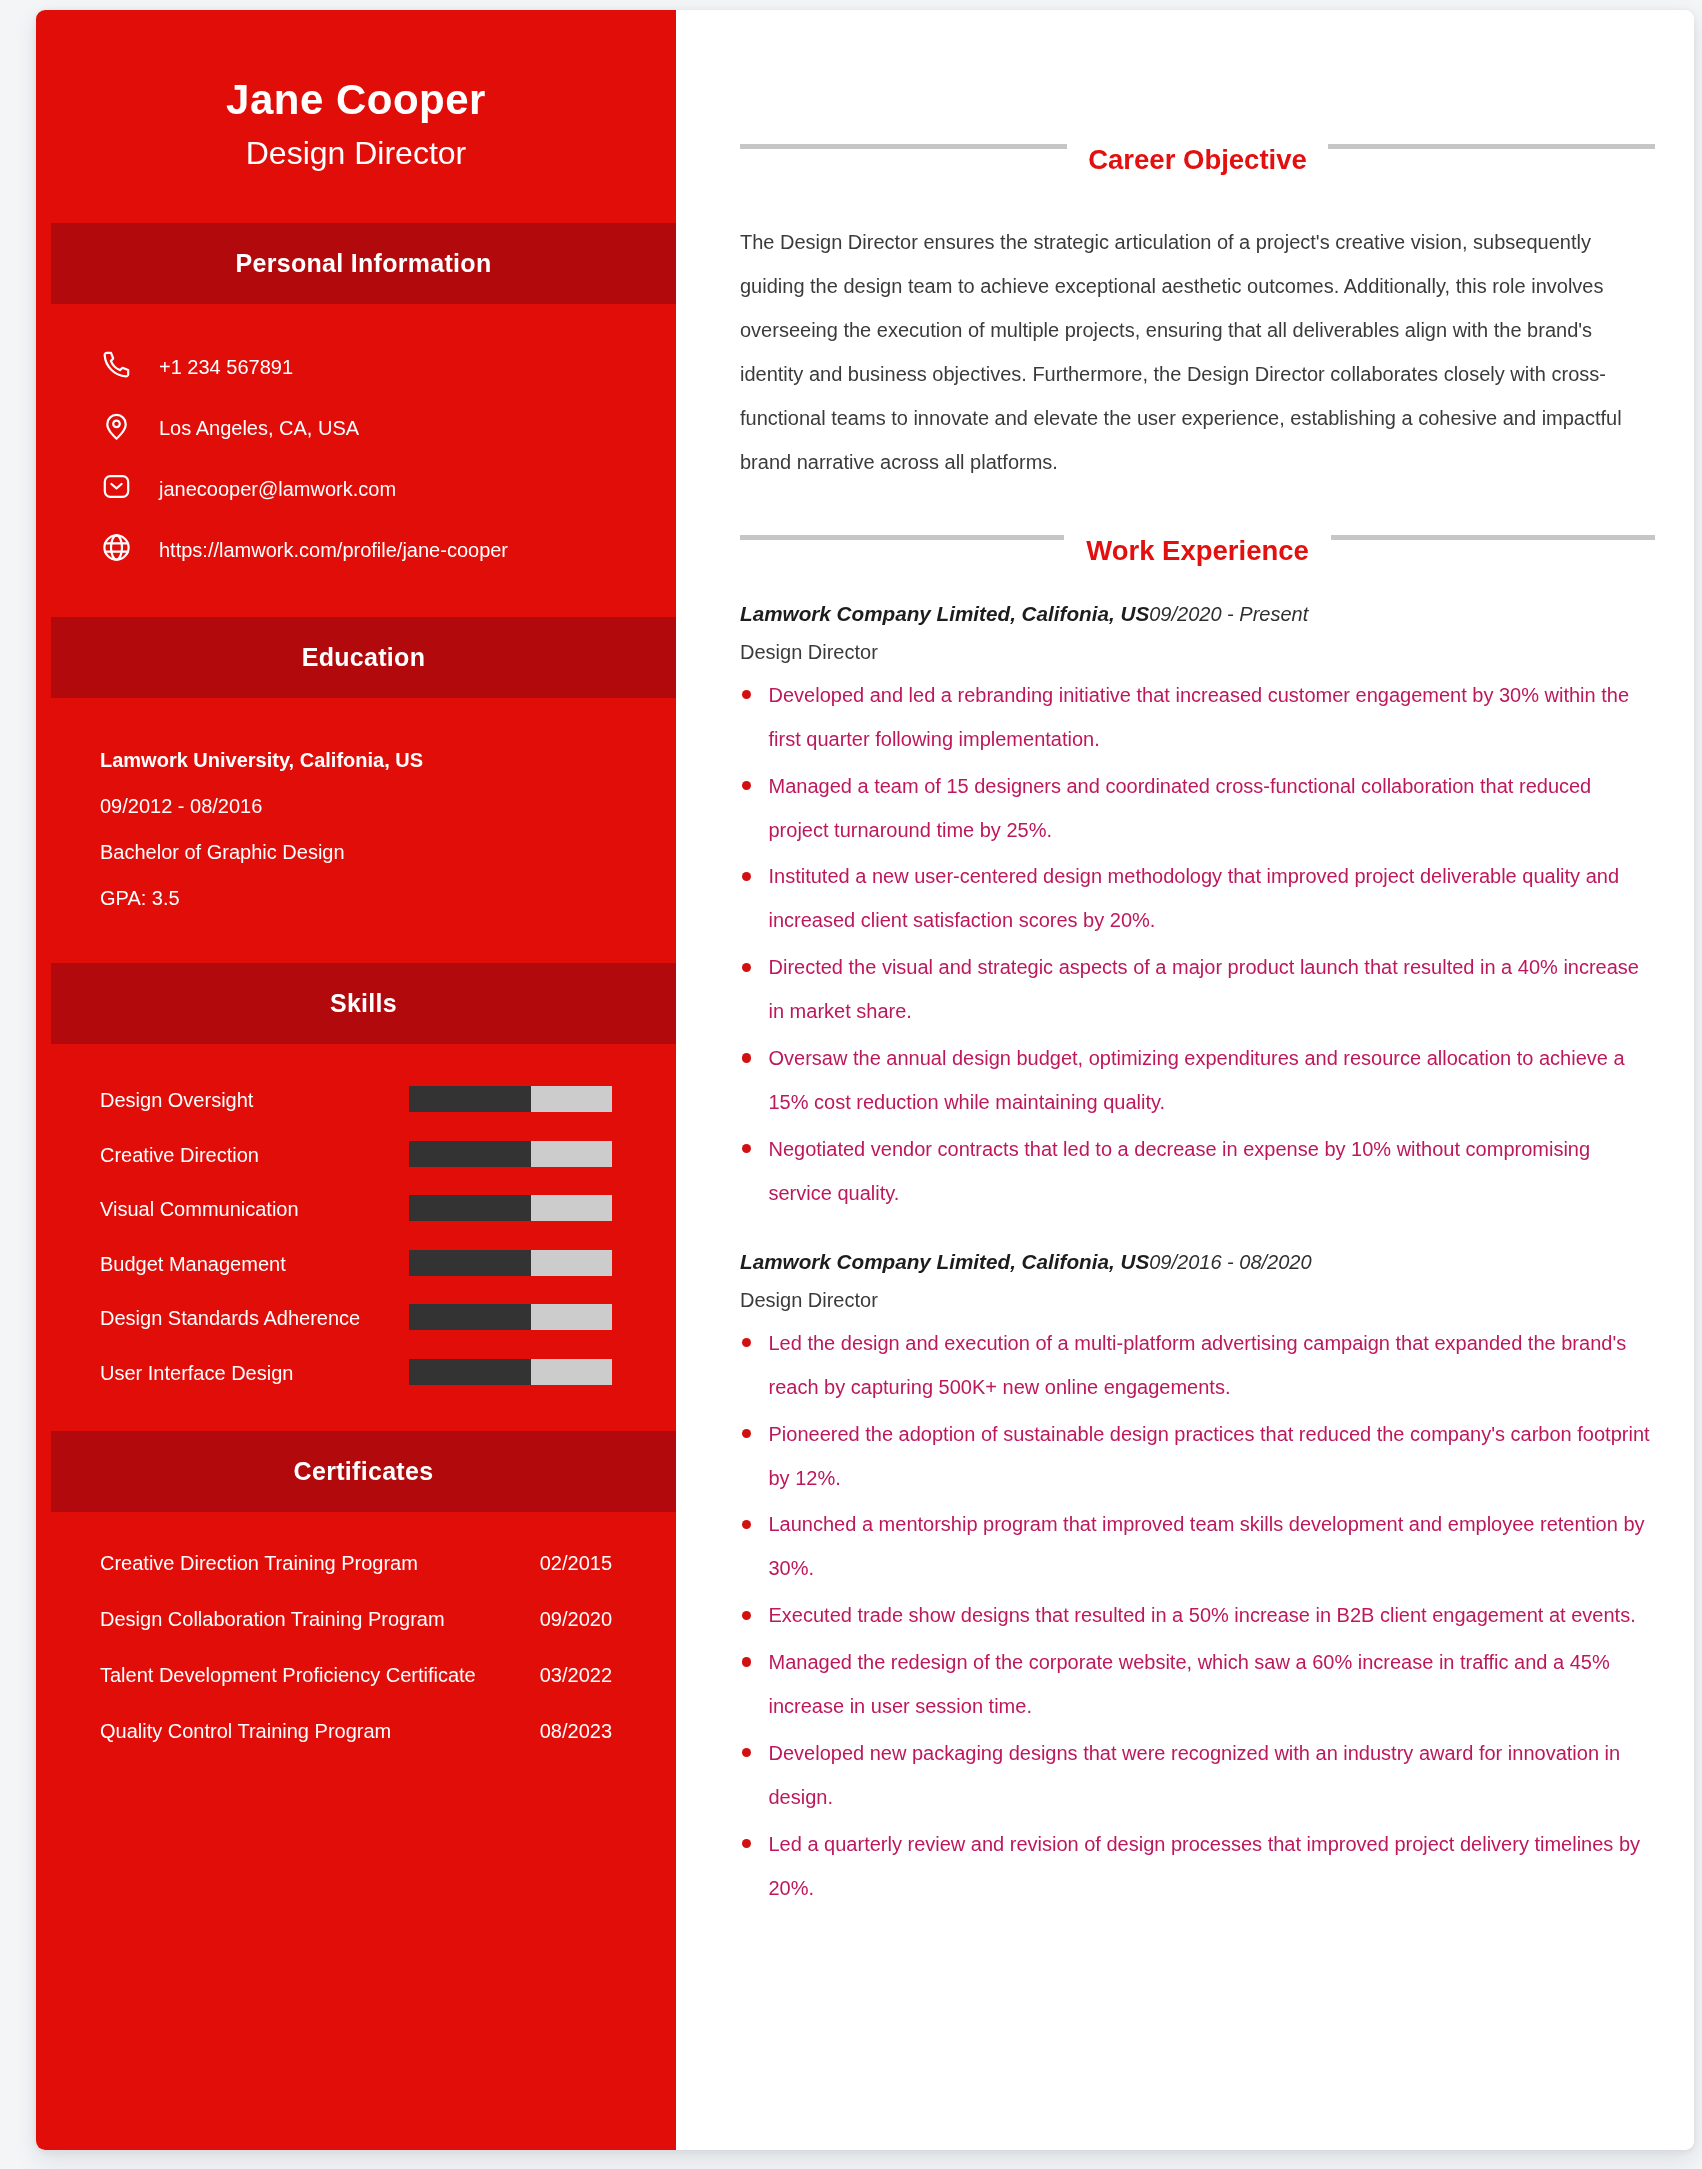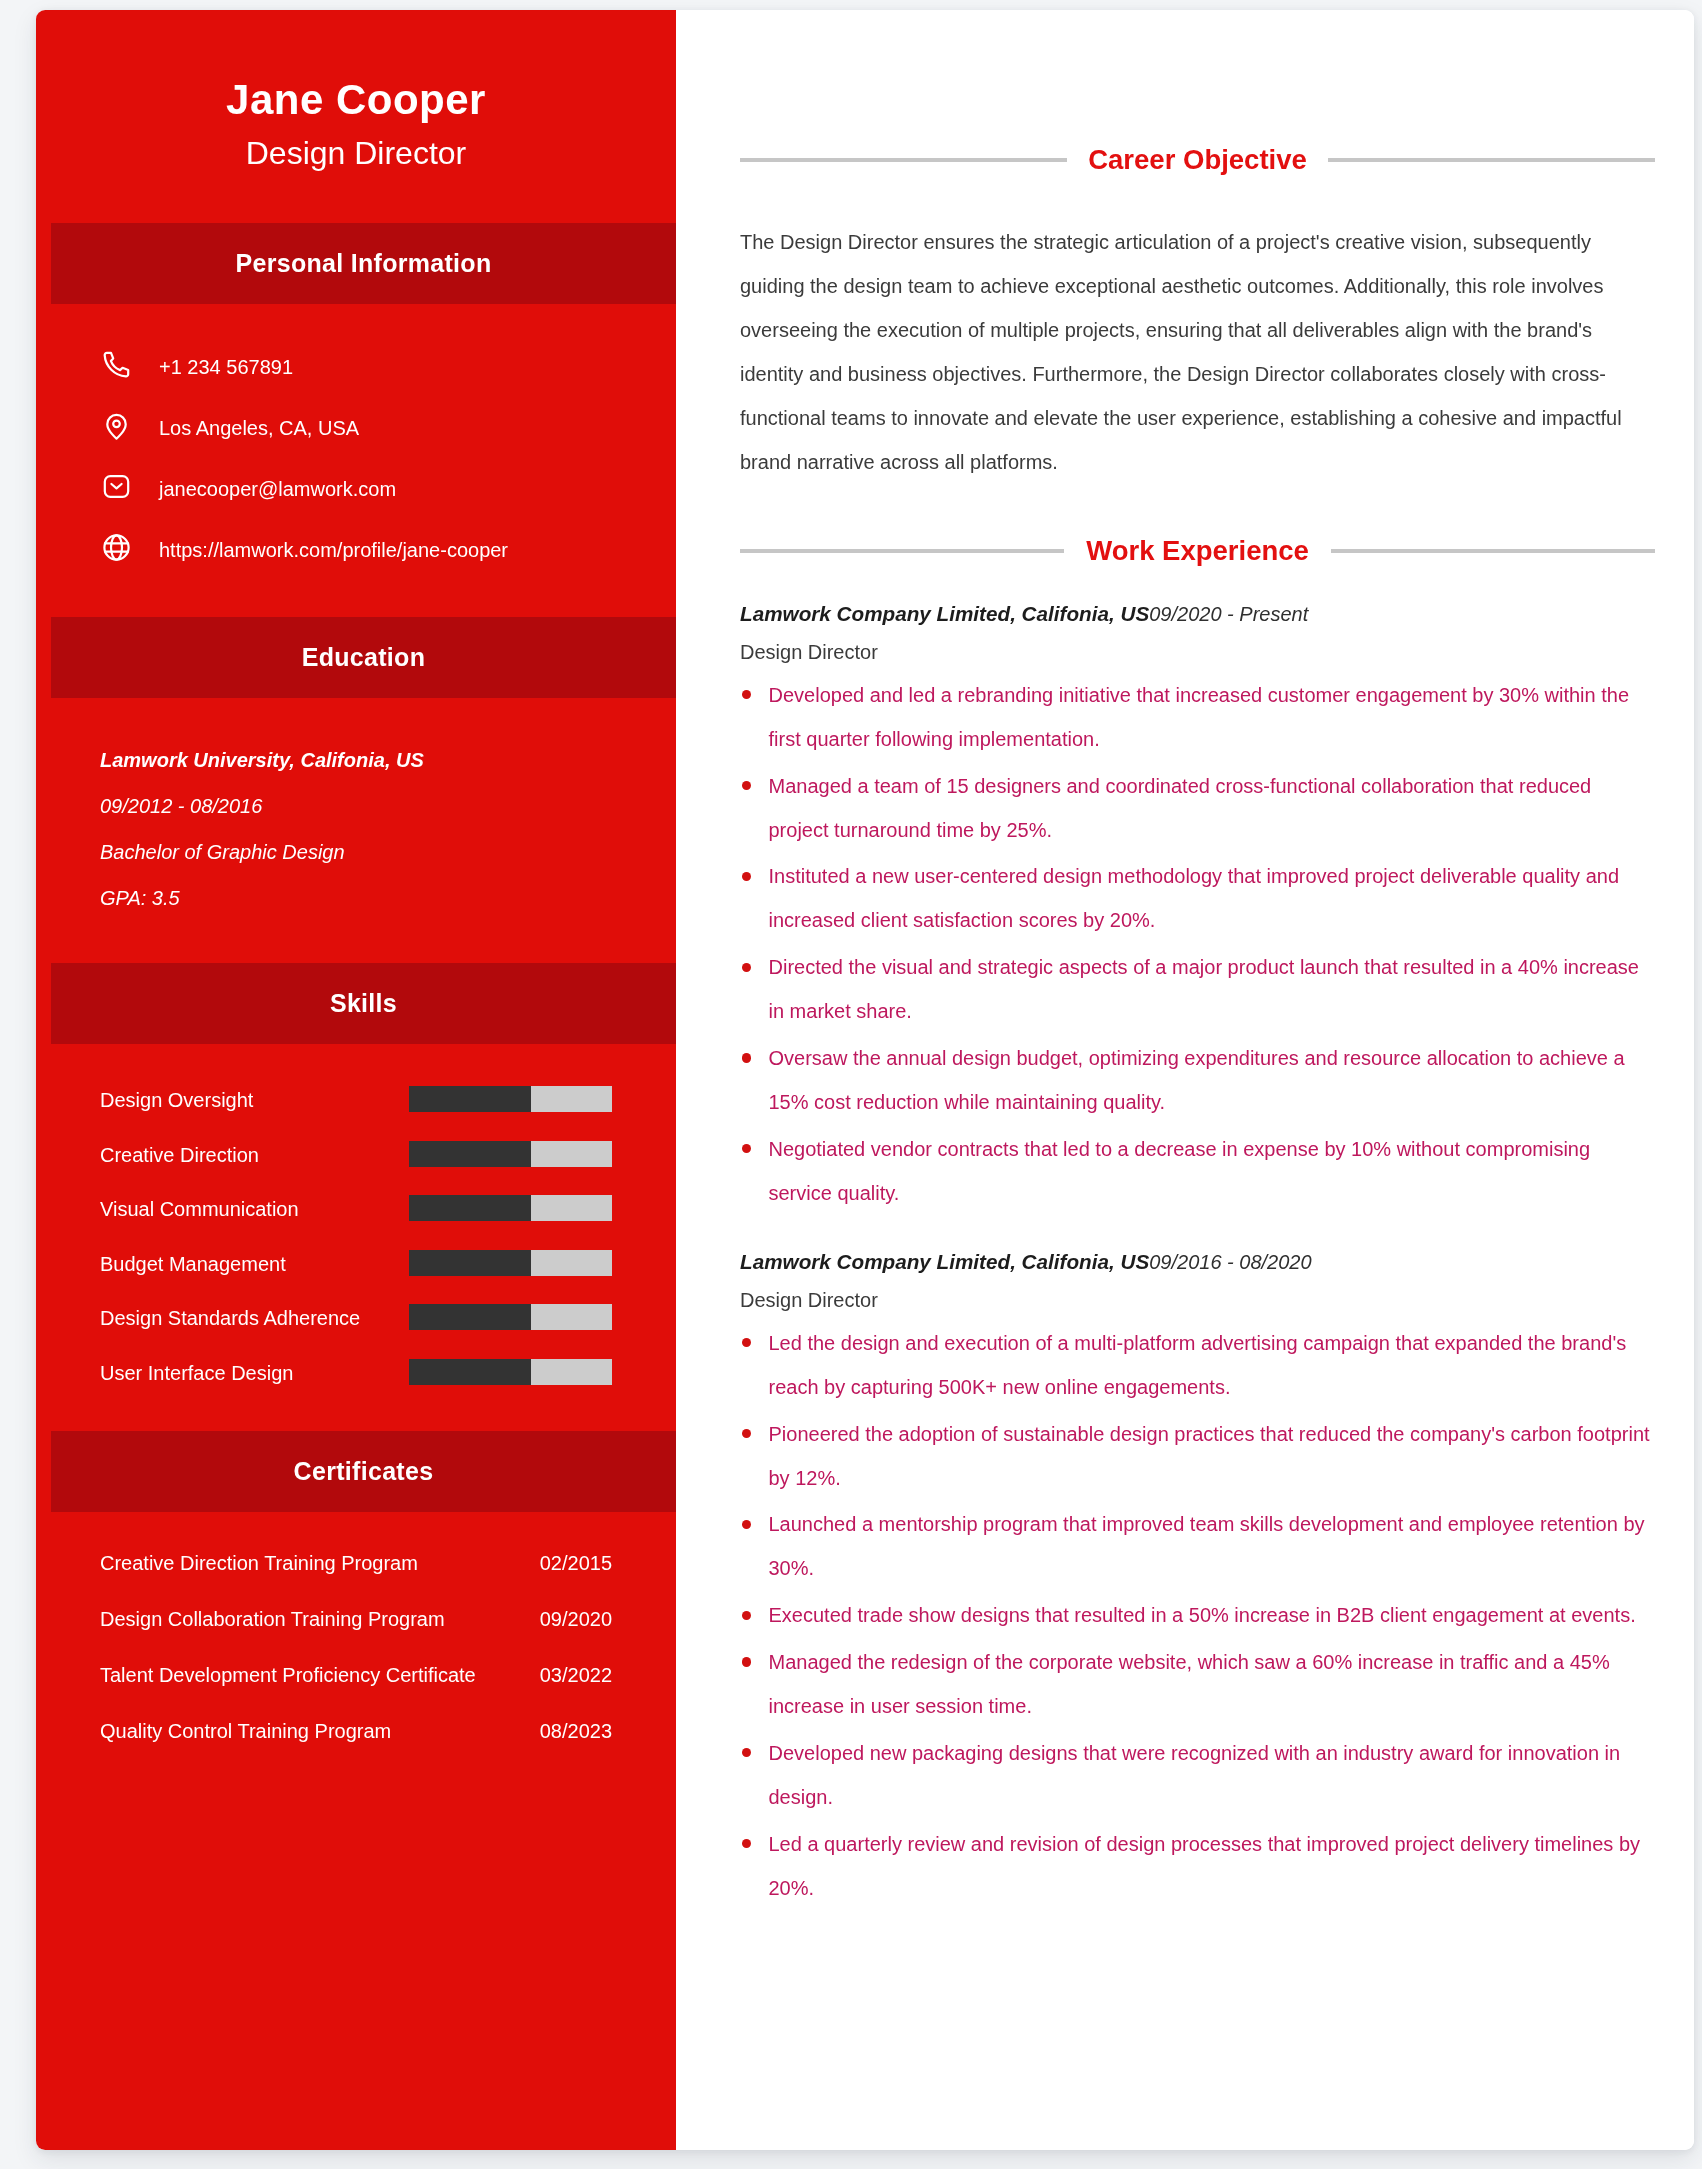--- a/index.html
+++ b/index.html
@@ -22,35 +22,35 @@
   .name { font-size:42px; font-weight:bold; letter-spacing:0.5px; }
   .headline { font-size:32px; font-weight:400; margin-top:11px; }
   .band {
     background:#b2090c; height:81px; flex:0 0 81px;
     display:flex; align-items:center; justify-content:center;
     font-size:25px; font-weight:bold; letter-spacing:0.3px;margin-left:15px;
   }
   .contacts { padding:44px 64px 48px 64px; display:flex; flex-direction:column; gap:23px; }
   .contact-row { display:flex; align-items:center; gap:26px; font-size:20px; min-height:33px; }
   .contact-row svg { width:33px; height:33px; flex:0 0 33px; }
-  .edu-block { padding:39px 72px 42px 64px; font-size:20px; line-height:46px;font-style:italic; }
+  .edu-block { padding:39px 72px 42px 64px; font-size:20px; line-height:46px; }
   .edu-school { font-weight:bold; font-size:20px; }
   .skills-block { padding:42px 64px 46px 64px; display:flex; flex-direction:column; gap:28.5px; }
   .skill-row { display:flex; align-items:flex-end; justify-content:space-between; }
   .skill-label { font-size:20px; }
   .skill-bar { width:203px; height:26px; background:#cccccc; flex:0 0 203px; }
   .skill-bar-fill { height:100%; background:#333333; }
   .certs-block { padding:40px 64px 0 64px; display:flex; flex-direction:column; gap:33px; }
   .cert-row { display:flex; justify-content:space-between; align-items:baseline; font-size:20px; }
   .cert-name { white-space:nowrap; }
   .cert-date { white-space:nowrap; }
   .side-filler { flex:1; }
   
   .main { flex:1; background:#ffffff; padding:0 39px 0 64px; color:#3b3b3b; }
-  .section-title-row { display:flex; align-items:center; gap:18px; }
+  .section-title-row { display:flex; gap:18px; }
   .section-title-row.first { margin-top:134px; }
   .section-title-row.second { margin-top:51px; }
   .title-line { flex:1; height:4.6px; background:#c6c6c6; }
   .section-title { font-size:27.5px; font-weight:bold; color:#e31010; white-space:nowrap; padding:0 3.7px; }
   .objective-text { margin-top:44px; font-size:20px; line-height:44px; color:#3b3b3b; }
   .job { margin-top:35px; }
   .job-header { display:flex; justify-content:flex-start; align-items:baseline;font-style:italic; }
   .job-company { font-size:20.7px; font-weight:bold; color:#1d1d1d; }
   .job-dates { font-size:20px; color:#2f2f2f; }
   .job-role { margin-top:14.7px; font-size:20px; color:#3b3b3b; }

